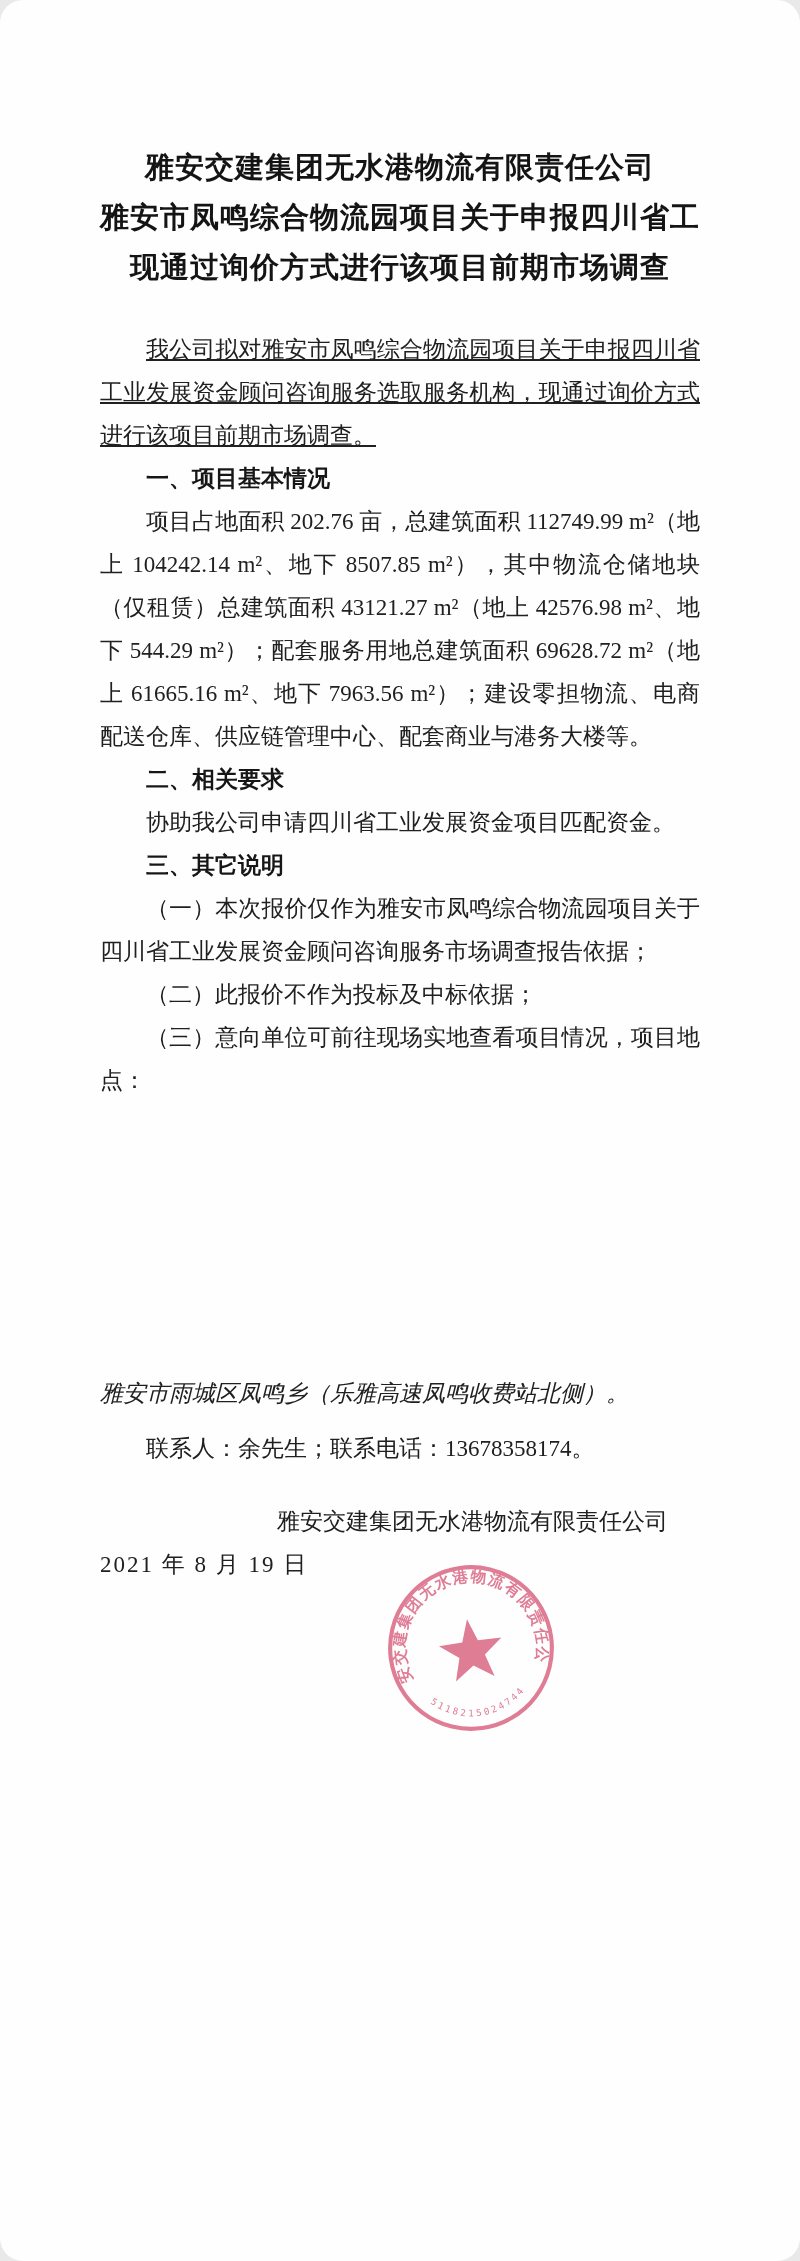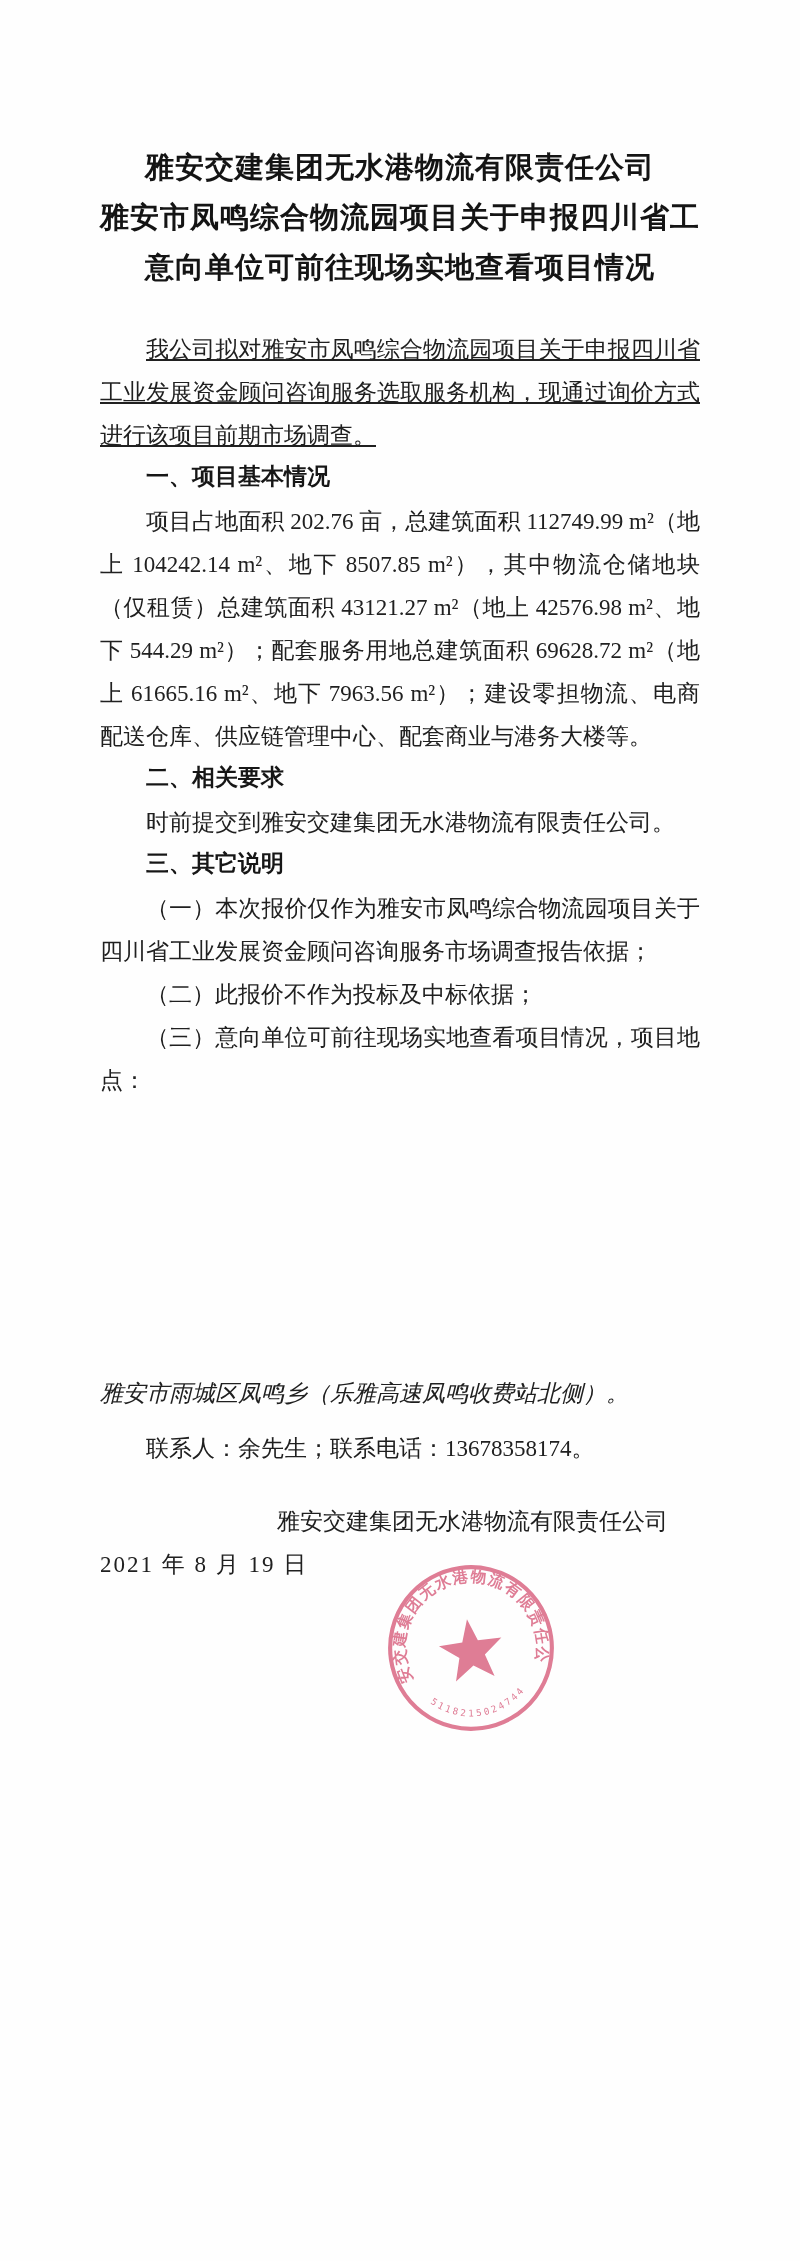--- a/index.html
+++ b/index.html
@@ -1,40 +1,40 @@
 <!DOCTYPE html>
 <html><head>
 <meta charset="utf-8">
 <style>
   html,body { margin:0; padding:0; }
   body { background:#e9e9e9; font-family:"Liberation Serif","DejaVu Serif",serif; }
   .page {
     position:relative; width:800px; height:2261px; margin:0 auto;
-    background:#fefefe; color:#1c1c1c; overflow:hidden;
+    background:#fefefe; color:#1c1c1c; overflow:hidden;border-radius:23px;
   }
   .content { position:absolute; left:100px; top:0; width:600px; }
 
   .title-block { margin-top:142px; }
   .title-line {
     font-size:29px; line-height:50px; font-weight:bold; text-align:center;
     color:#141414; letter-spacing:1px;
     font-family:"Liberation Serif","DejaVu Serif",serif;
   }
 
   .body-par {
     margin:0; font-size:23px; line-height:43px; text-align:justify;
     text-indent:2em; color:#202020;
   }
   .no-indent { text-indent:0;font-style:italic; }
   .intro { margin-top:36px;text-decoration:underline; }
 
   .sec-heading {
     margin:0; font-size:23px; line-height:43px; font-weight:bold;
     text-indent:2em; color:#161616;
-    font-family:Liberation Mono, monospace;
+    font-family:Liberation Serif, serif;
   }
 
   .gap-270 { height:270px; }
   .contact { margin-top:12px; }
 
   .sig-block { margin-top:30px; }
   .sig-company {
     margin:0; font-size:23px; line-height:43px; text-align:right;
     padding-right:32px; color:#202020;
   }
@@ -58,30 +58,30 @@
 </style>
 </head>
 <body>
 
 <div class="page">
   <div class="content">
 
     <div class="title-block">
       <div class="title-line">雅安交建集团无水港物流有限责任公司</div>
       <div class="title-line">雅安市凤鸣综合物流园项目关于申报四川省工</div>
-      <div class="title-line">意向单位可前往现场实地查看项目情况</div>
+      <div class="title-line">现通过询价方式进行该项目前期市场调查</div>
     </div>
 
     <p class="body-par intro">我公司拟对雅安市凤鸣综合物流园项目关于申报四川省工业发展资金顾问咨询服务选取服务机构，现通过询价方式进行该项目前期市场调查。</p>
 
     <p class="sec-heading">一、项目基本情况</p>
     <p class="body-par">项目占地面积 202.76 亩，总建筑面积 112749.99 m²（地上 104242.14 m²、地下 8507.85 m²），其中物流仓储地块（仅租赁）总建筑面积 43121.27 m²（地上 42576.98 m²、地下 544.29 m²）；配套服务用地总建筑面积 69628.72 m²（地上 61665.16 m²、地下 7963.56 m²）；建设零担物流、电商配送仓库、供应链管理中心、配套商业与港务大楼等。</p>
 
     <p class="sec-heading">二、相关要求</p>
-    <p class="body-par">时前提交到雅安交建集团无水港物流有限责任公司。</p>
+    <p class="body-par">协助我公司申请四川省工业发展资金项目匹配资金。</p>
 
     <p class="sec-heading">三、其它说明</p>
     <p class="body-par">（一）本次报价仅作为雅安市凤鸣综合物流园项目关于四川省工业发展资金顾问咨询服务市场调查报告依据；</p>
     <p class="body-par">（二）此报价不作为投标及中标依据；</p>
     <p class="body-par">（三）意向单位可前往现场实地查看项目情况，项目地点：</p>
 
     <div class="gap-270"></div>
 
     <p class="body-par no-indent">雅安市雨城区凤鸣乡（乐雅高速凤鸣收费站北侧）。</p>
 

